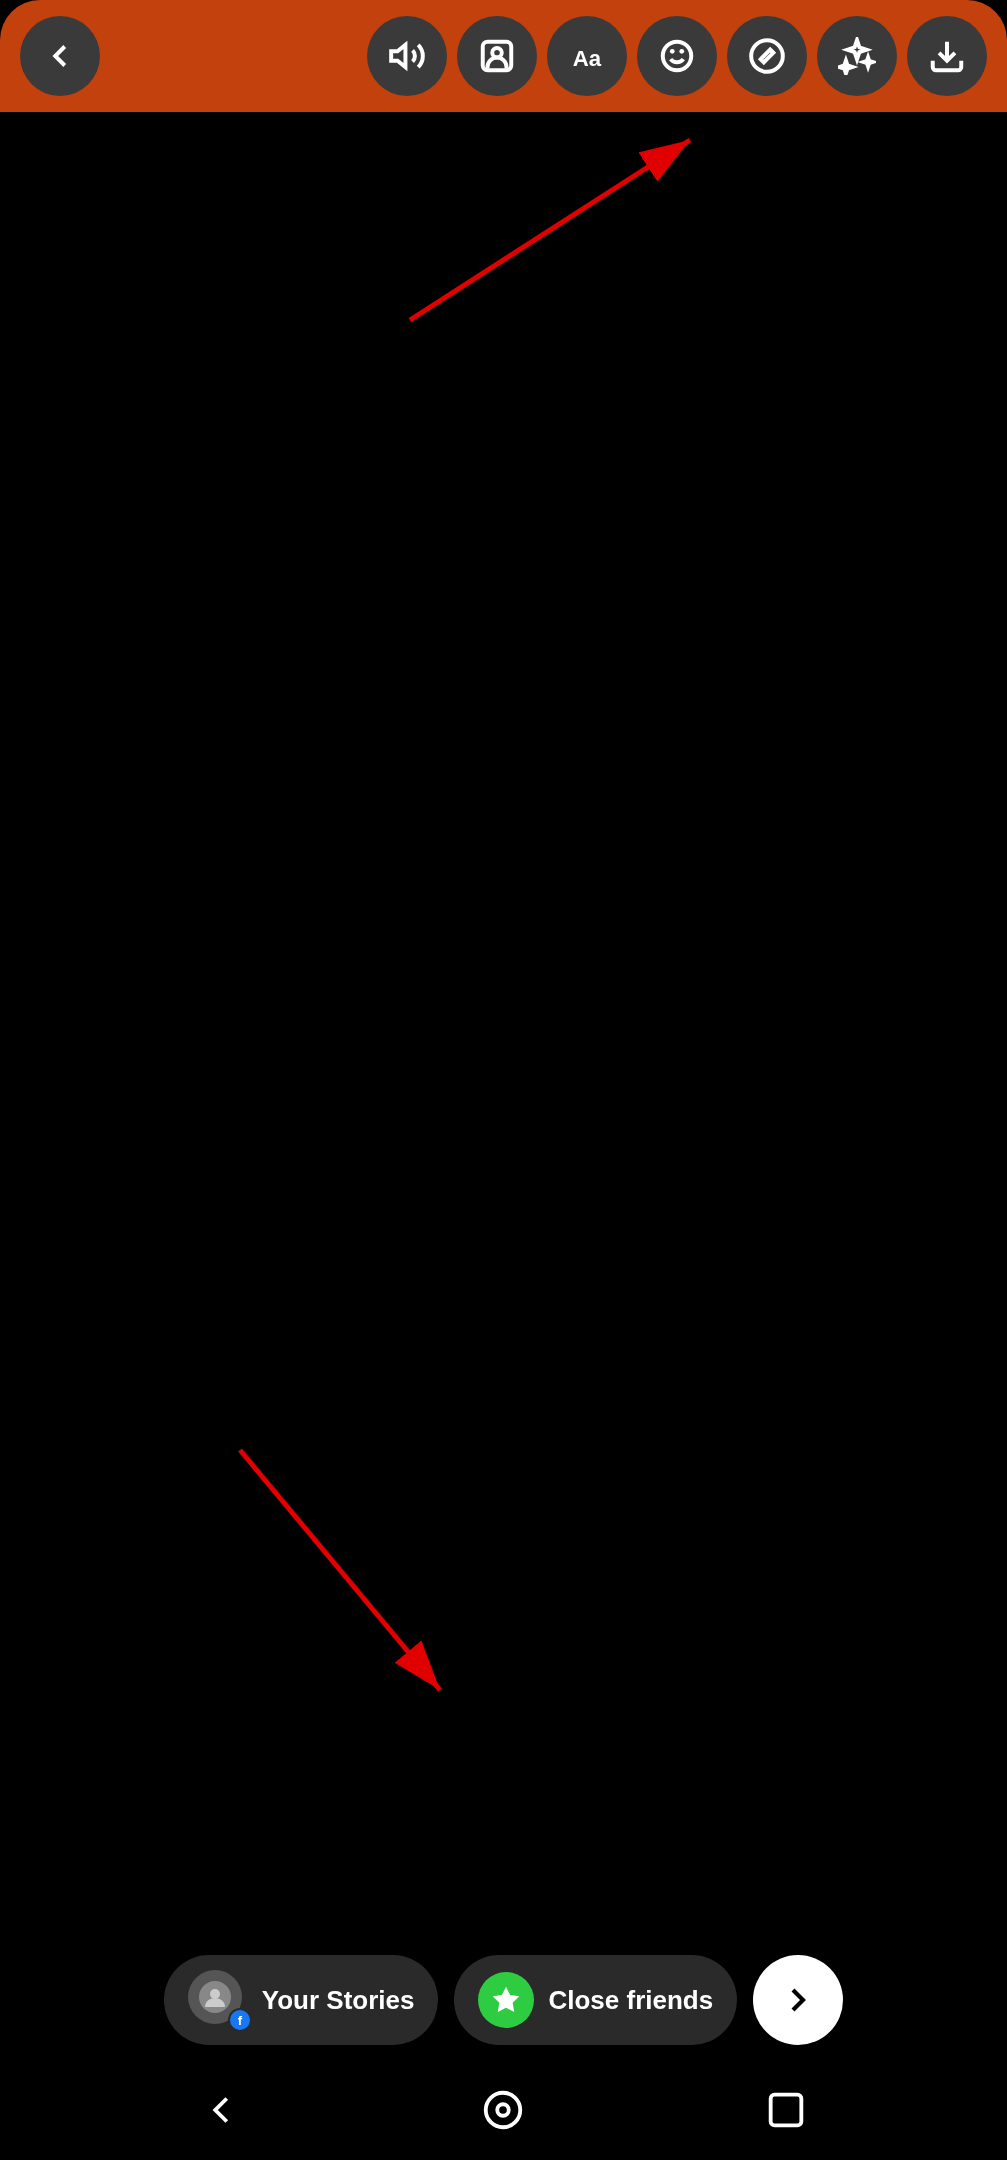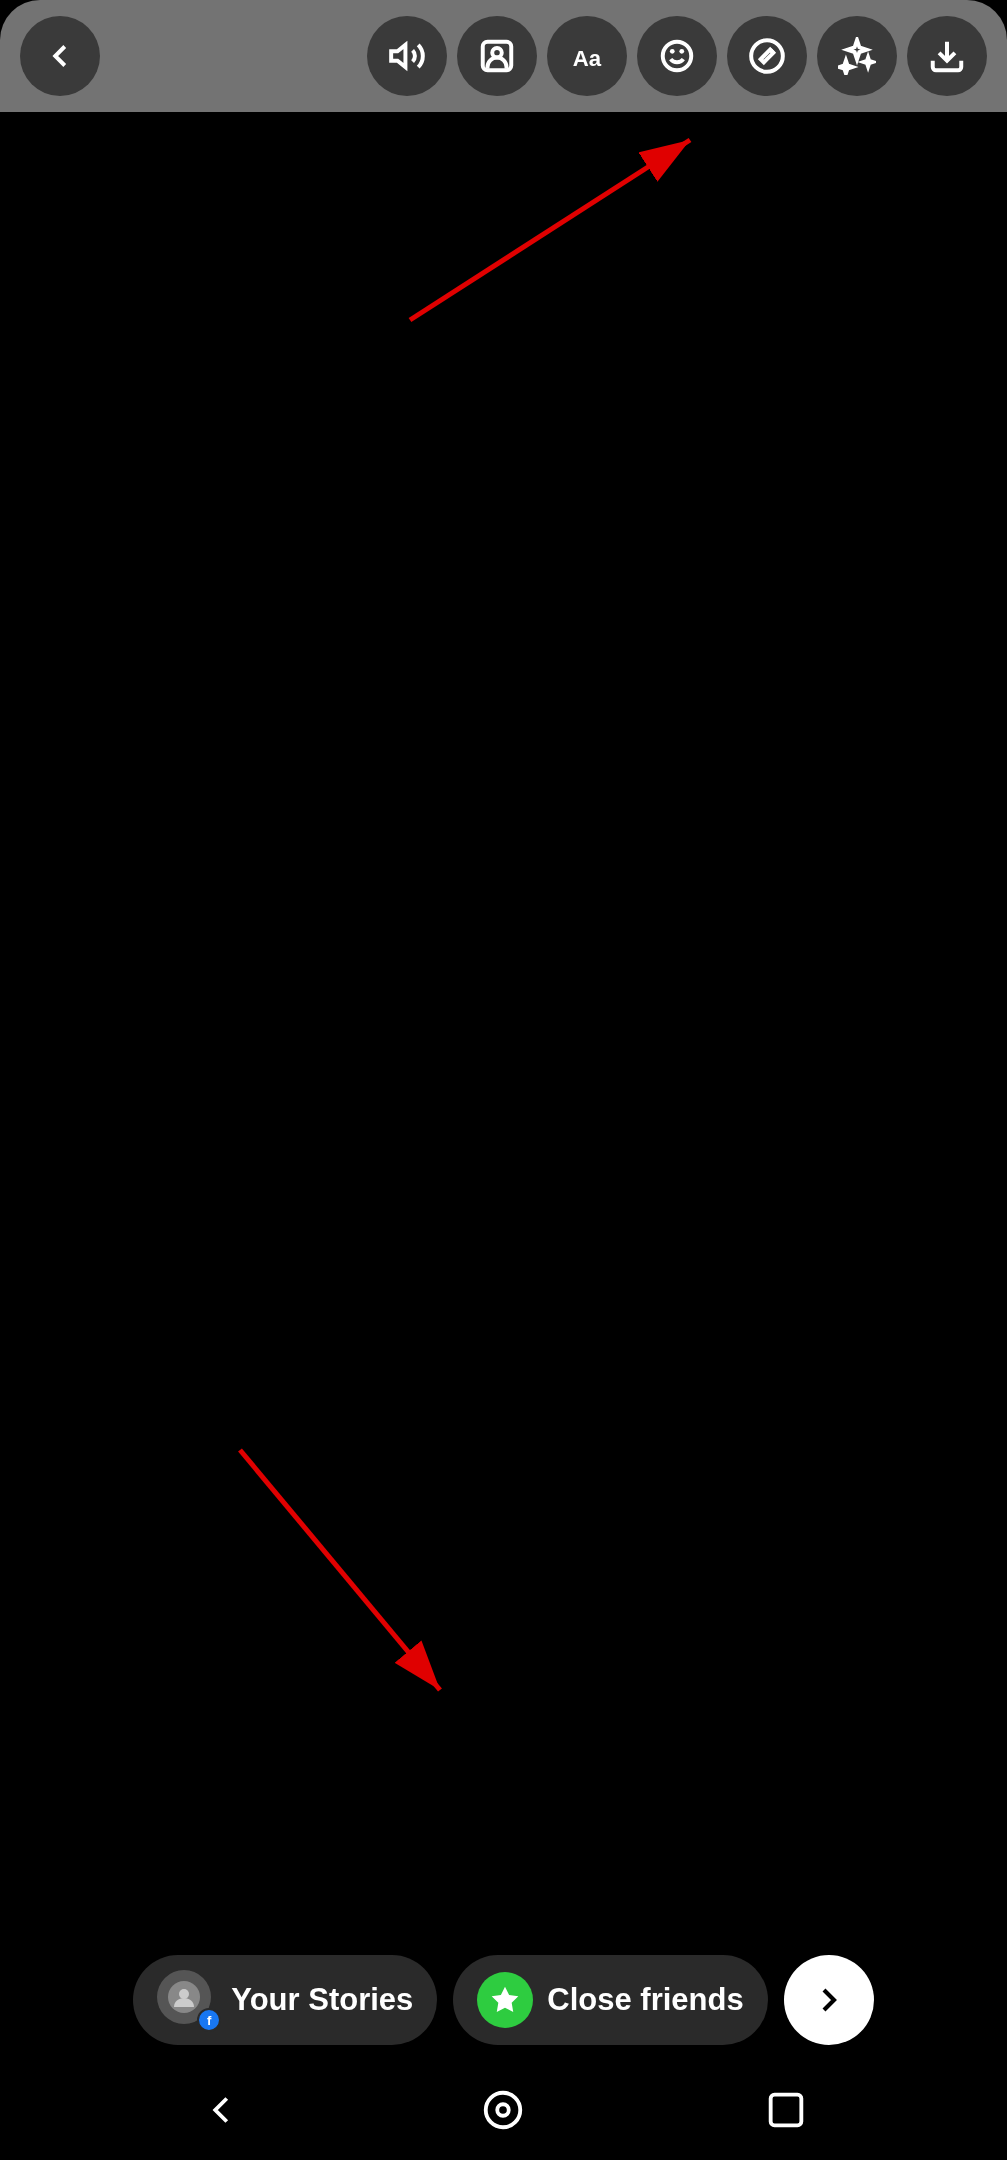--- a/index.html
+++ b/index.html
@@ -17,21 +17,21 @@
       position: relative;
     }
 
     
     .top-bar {
       position: absolute;
       top: 0;
       left: 0;
       right: 0;
       height: 112px;
-      background: #737373;
+      background: #c2410c;
       border-radius: 40px 40px 0 0;
       display: flex;
       align-items: center;
       padding: 0 20px;
       gap: 10px;
     }
 
     .icon-btn {
       width: 80px;
       height: 80px;
@@ -139,21 +139,21 @@
     }
 
     .fb-badge span {
       color: #fff;
       font-size: 13px;
       font-weight: bold;
     }
 
     .pill-label {
       color: #fff;
-      font-size: 31px;
+      font-size: 26px;
       font-weight: 600;
       white-space: nowrap;
     }
 
     .close-friends-pill {
       background: #2a2a2a;
       align-items: center;
     }
 
     .green-star {

